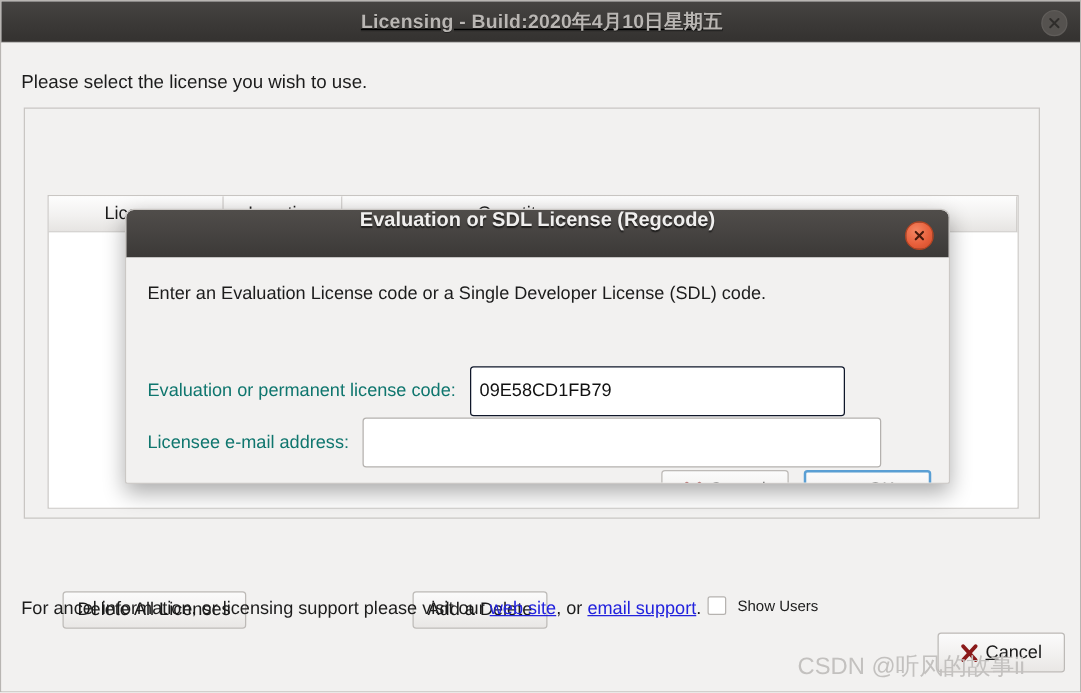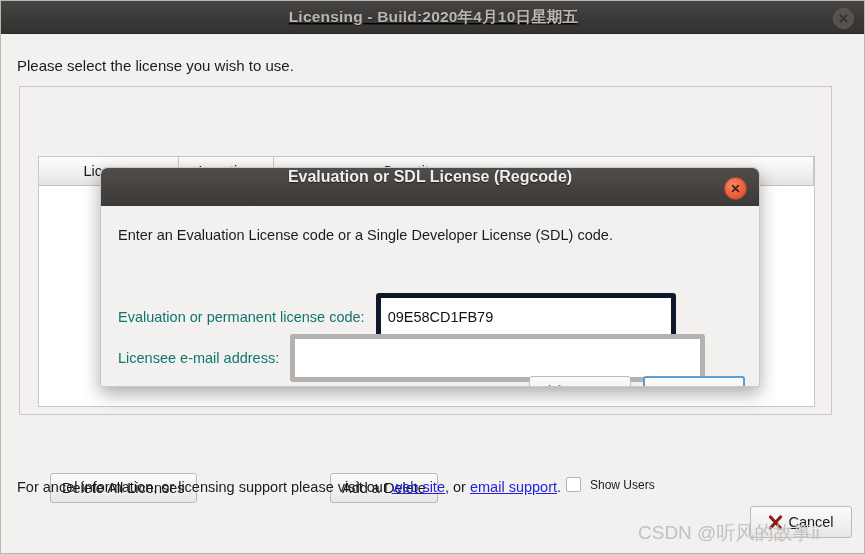--- a/index.html
+++ b/index.html
@@ -270,21 +270,21 @@
   .field-label {
     font-size: 14.5px;
     color: #0f766e;
     white-space: nowrap;
   }
   .field-input {
     font-family: "Liberation Sans", sans-serif;
     font-size: 14.5px;
     color: #111;
     background: #ffffff;
-    border: 5px solid #0f172a;
+    border: 1px solid #0f172a;
     border-radius: 3px;
     padding: 19px 7px;
     box-sizing: border-box;
     height: 29px;
     outline: none;
   }
   .input-code { width: 300px; margin-left: 11px; }
   .input-email { width: 415px; margin-left: 11px; border-color: #b4b1ae; }
 
   .modal-actions {

